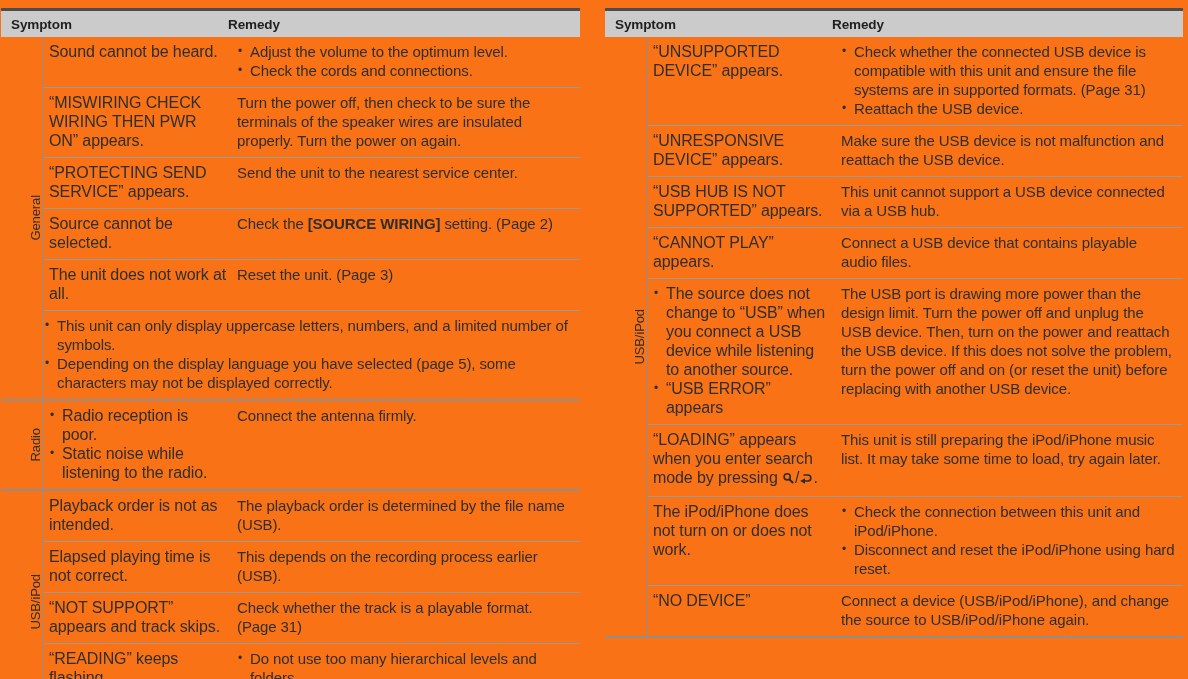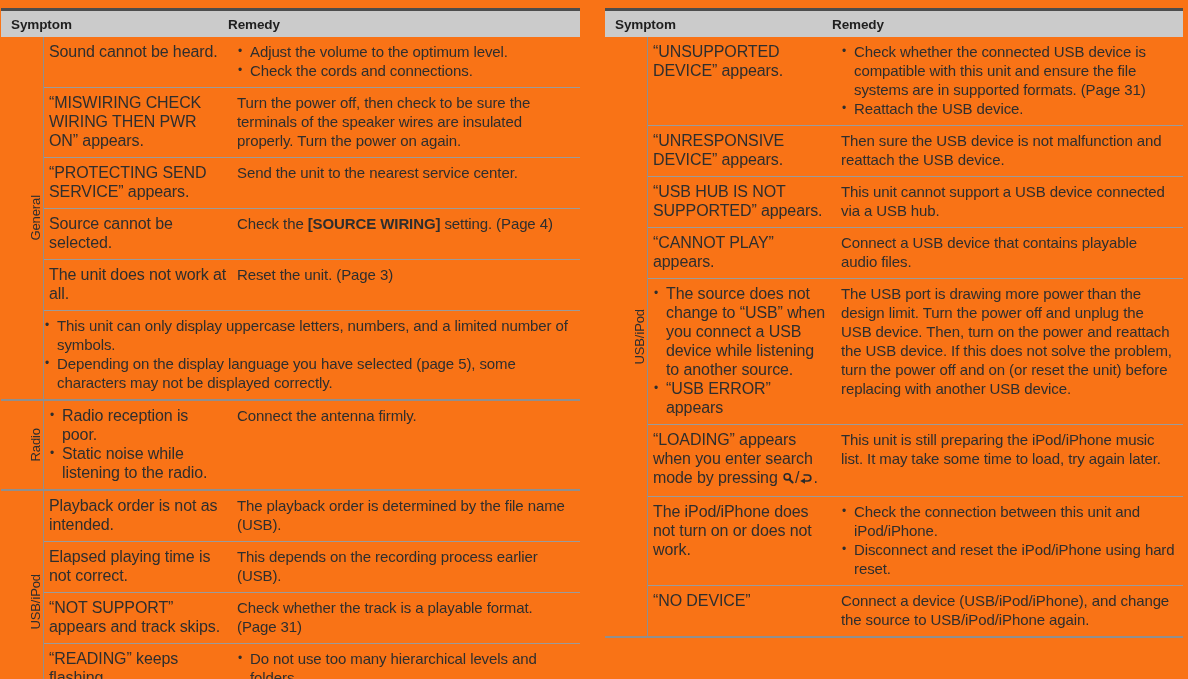--- a/index.html
+++ b/index.html
@@ -111,21 +111,21 @@
           </div>
           <div class="c-rem">
             <span>Send the unit to the nearest service center.</span>
           </div>
         </div>
         <div class="row">
           <div class="c-sym">
             <span>Source cannot be selected.</span>
           </div>
           <div class="c-rem">
-            <span>Check the </span><span class="b">[SOURCE WIRING]</span><span> setting. (Page 4)</span>
+            <span>Check the </span><span class="b">[SOURCE WIRING]</span><span> setting. (Page 2)</span>
           </div>
         </div>
         <div class="row">
           <div class="c-sym">
             <span>The unit does not work at all.</span>
           </div>
           <div class="c-rem">
             <span>Reset the unit. (Page 3)</span>
           </div>
         </div>
@@ -223,21 +223,21 @@
               <div class="bitem">Check whether the connected USB device is compatible with this unit and ensure the file systems are in supported formats. (Page 31)</div>
               <div class="bitem">Reattach the USB device.</div>
             </div>
           </div>
         </div>
         <div class="row">
           <div class="c-sym">
             <span>“UNRESPONSIVE DEVICE” appears.</span>
           </div>
           <div class="c-rem">
-            <span>Then sure the USB device is not malfunction and reattach the USB device.</span>
+            <span>Make sure the USB device is not malfunction and reattach the USB device.</span>
           </div>
         </div>
         <div class="row">
           <div class="c-sym">
             <span>“USB HUB IS NOT SUPPORTED” appears.</span>
           </div>
           <div class="c-rem">
             <span>This unit cannot support a USB device connected via a USB hub.</span>
           </div>
         </div>

